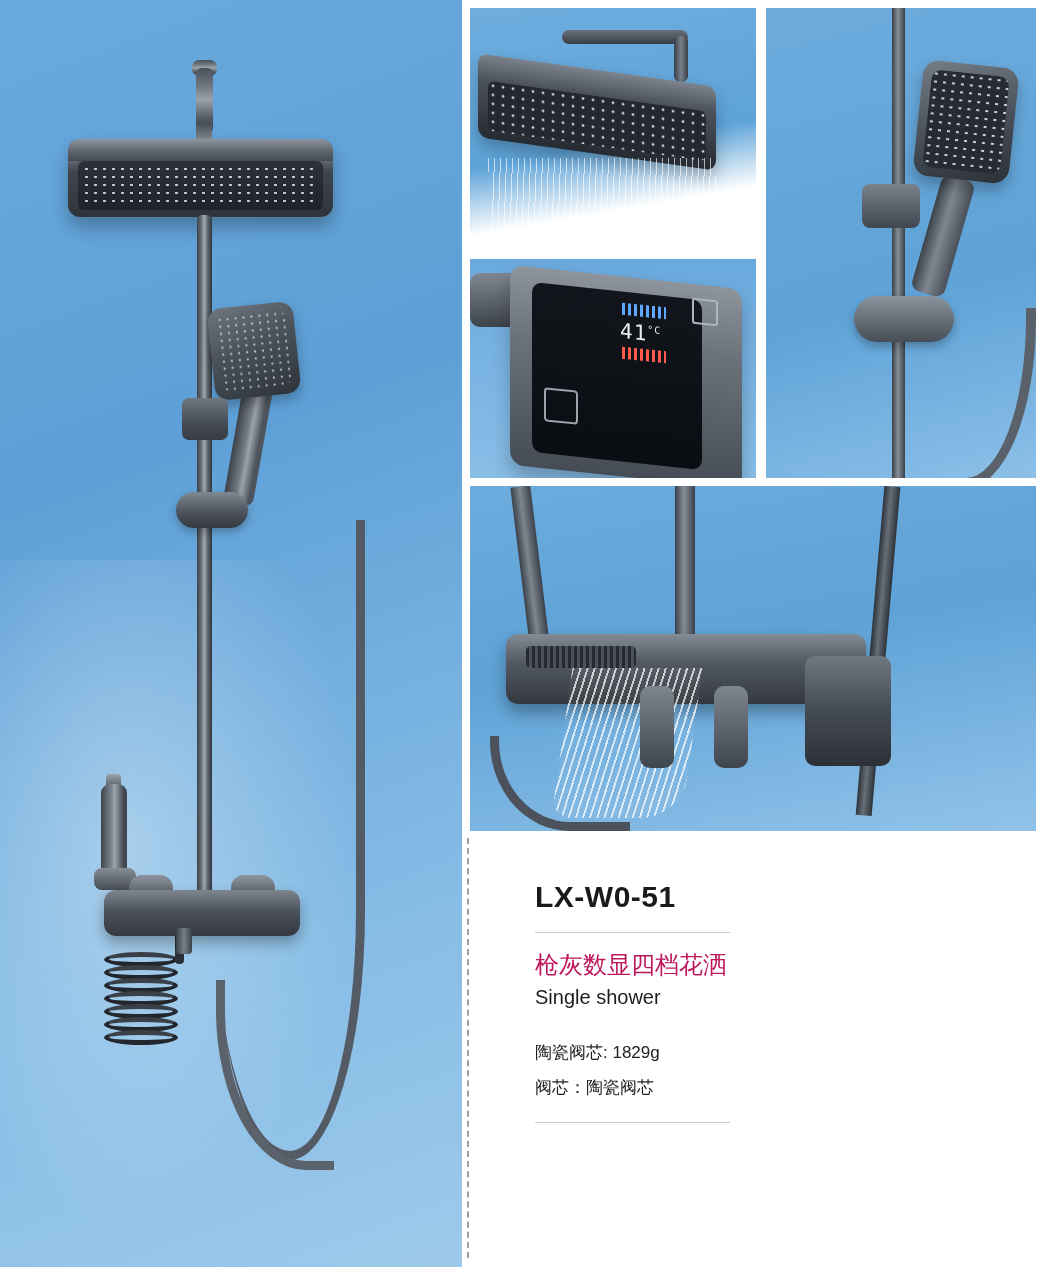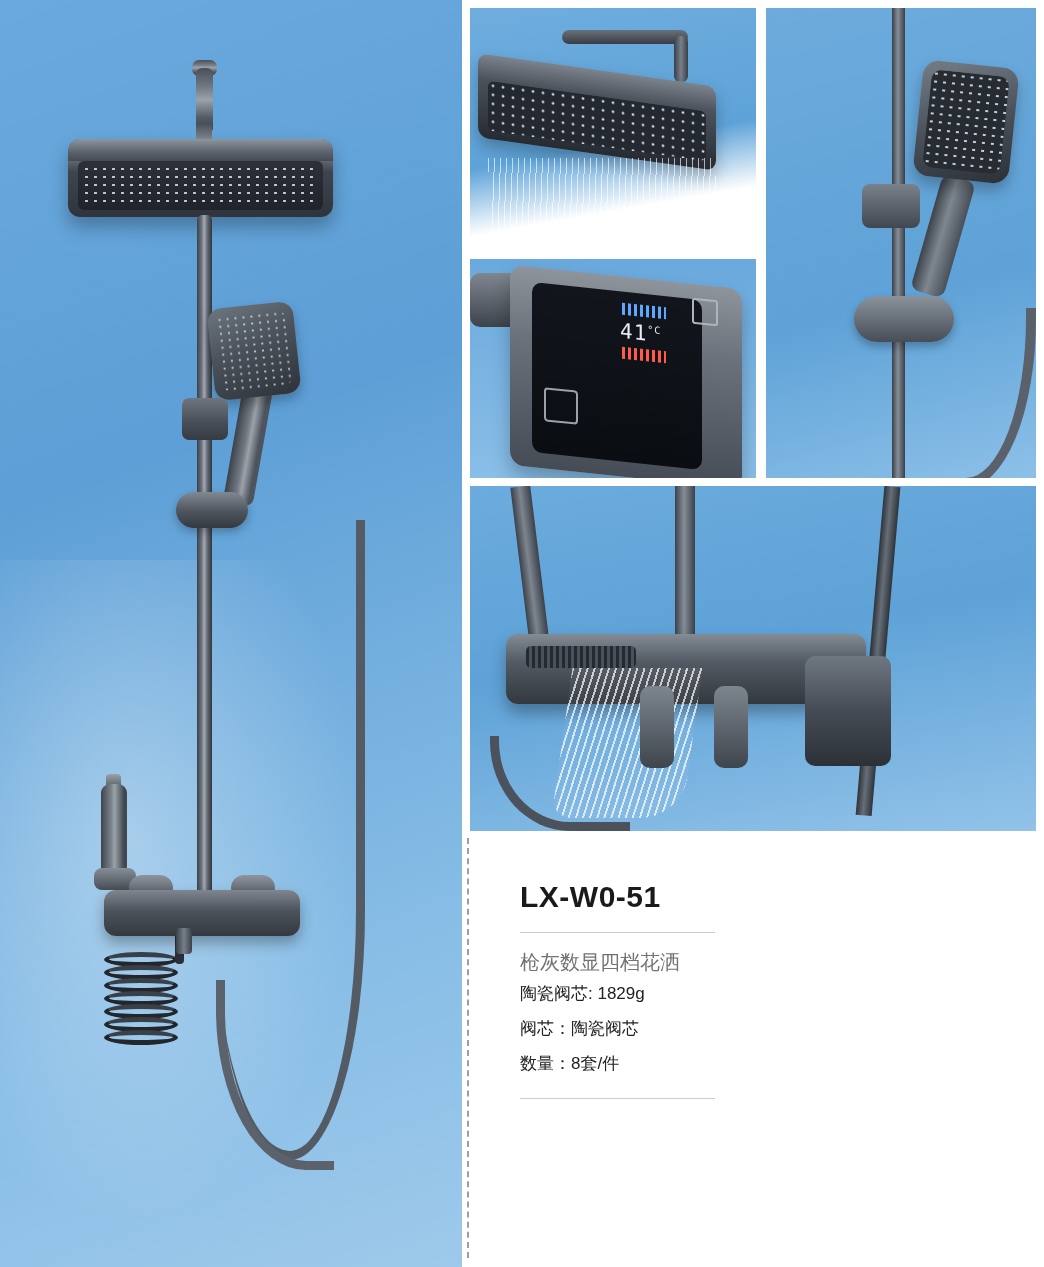--- a/index.html
+++ b/index.html
@@ -325,27 +325,27 @@
     position: absolute; left: 20px; top: 250px; width: 140px; height: 95px;
     border: 9px solid #4b525b; border-right: none; border-top: none;
     border-radius: 0 0 0 80px / 0 0 0 90px;
   }
 
   
   .divider {
     position: absolute; left: 467px; top: 838px; width: 0; height: 420px;
     border-left: 2px dashed #9aa0a6;
   }
-  .info { position: absolute; left: 520px; top: 880px; width: 420px; }
+  .info { position: absolute; left: 535px; top: 880px; width: 420px; }
   .sku {
     font-size: 30px; font-weight: bold; color: #1a1a1a; letter-spacing: 0.5px;
     font-family: "Liberation Sans", sans-serif;
   }
   .rule { width: 195px; height: 1px; background: #c9cdd1; margin: 18px 0 14px; }
-  .name-cn { font-size: 20px; color: #737373; line-height: 1.5; }
+  .name-cn { font-size: 24px; color: #be185d; line-height: 1.5; }
   .name-en { font-size: 20px; color: #1d1d1d; line-height: 1.45; margin-bottom: 24px; }
   .spec { font-size: 17px; color: #222; line-height: 2.05; }
   .rule2 { width: 195px; height: 1px; background: #c9cdd1; margin-top: 16px; }
 </style>
 </head>
 <body>
 
 <div class="hero">
   <div class="hero-light"></div>
 
@@ -440,17 +440,17 @@
   <div class="t4-spout"></div>
   <div class="t4-hose"></div>
 </div>
 
 <div class="divider"></div>
 
 <div class="info">
   <div class="sku">LX-W0-51</div>
   <div class="rule"></div>
   <div class="name-cn">枪灰数显四档花洒</div>
+  <div class="name-en">Single shower</div>
   <div class="spec">陶瓷阀芯: 1829g</div>
   <div class="spec">阀芯：陶瓷阀芯</div>
-  <div class="spec">数量：8套/件</div>
   <div class="rule2"></div>
 </div>
 
 </body></html>

